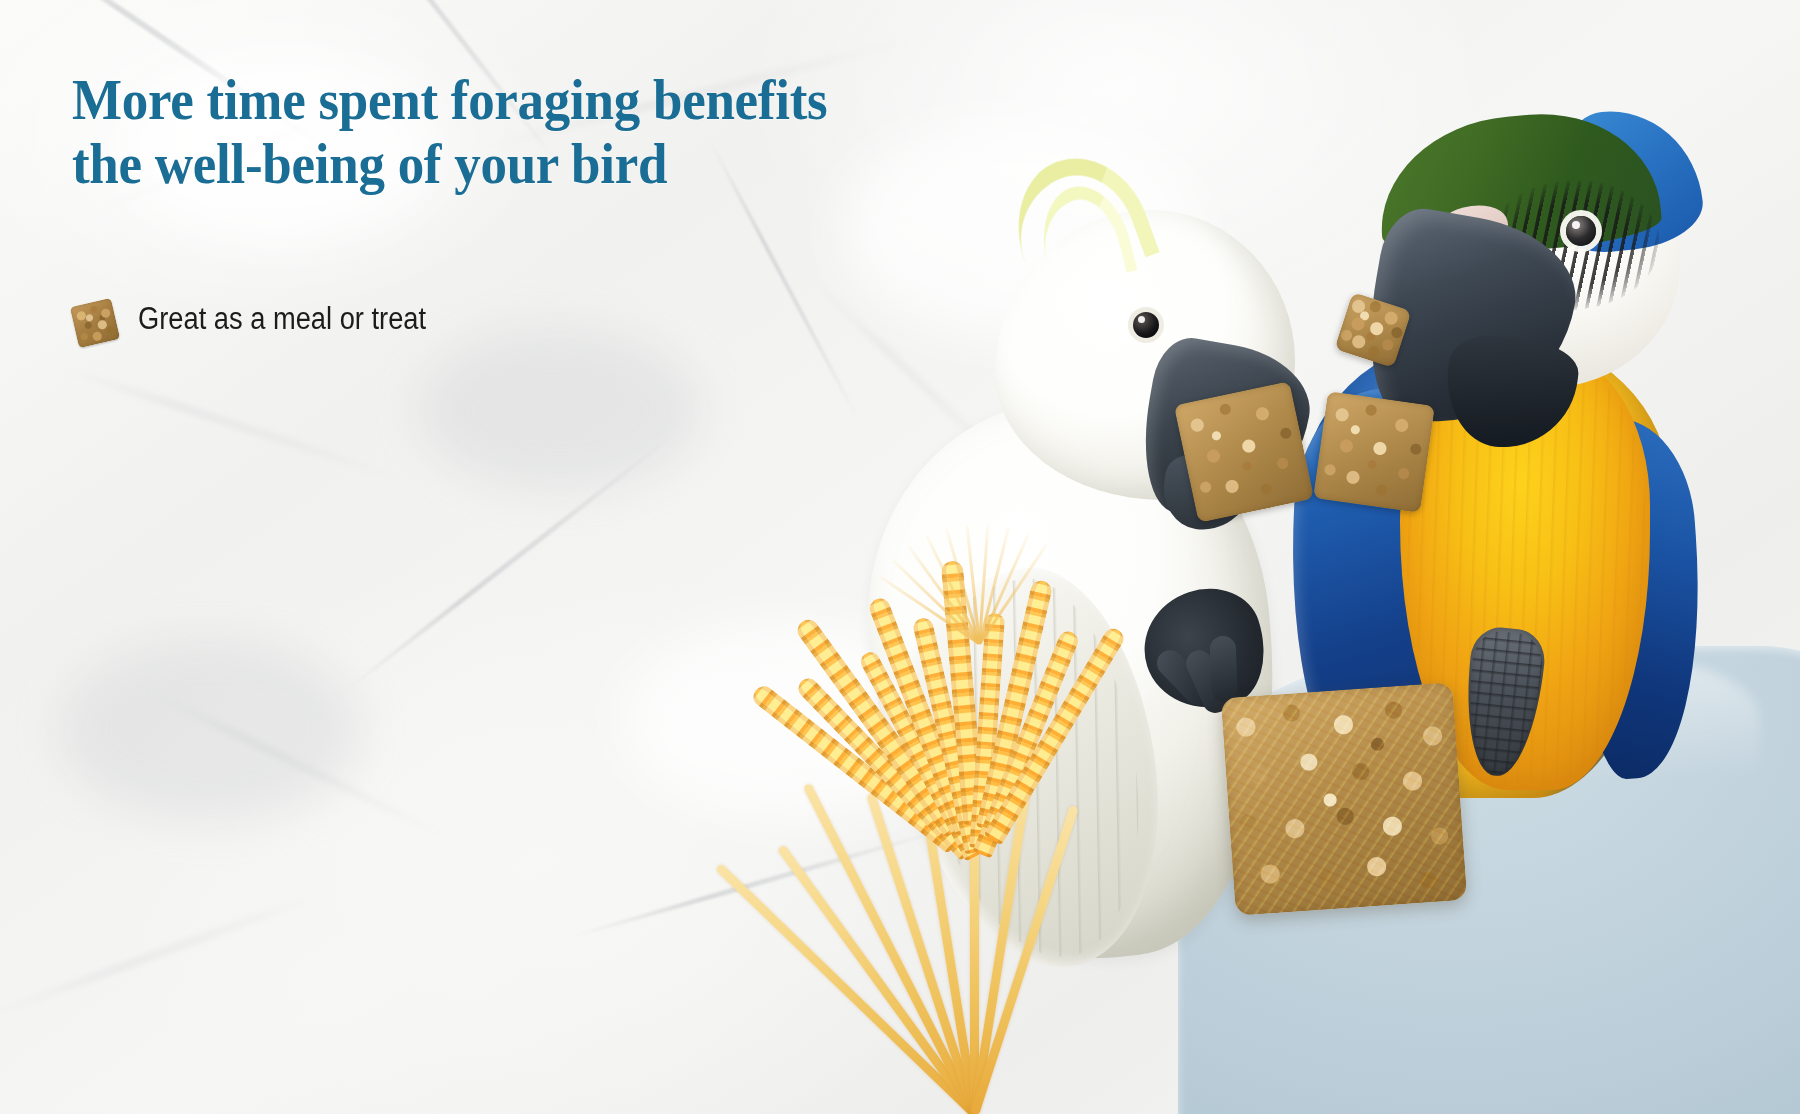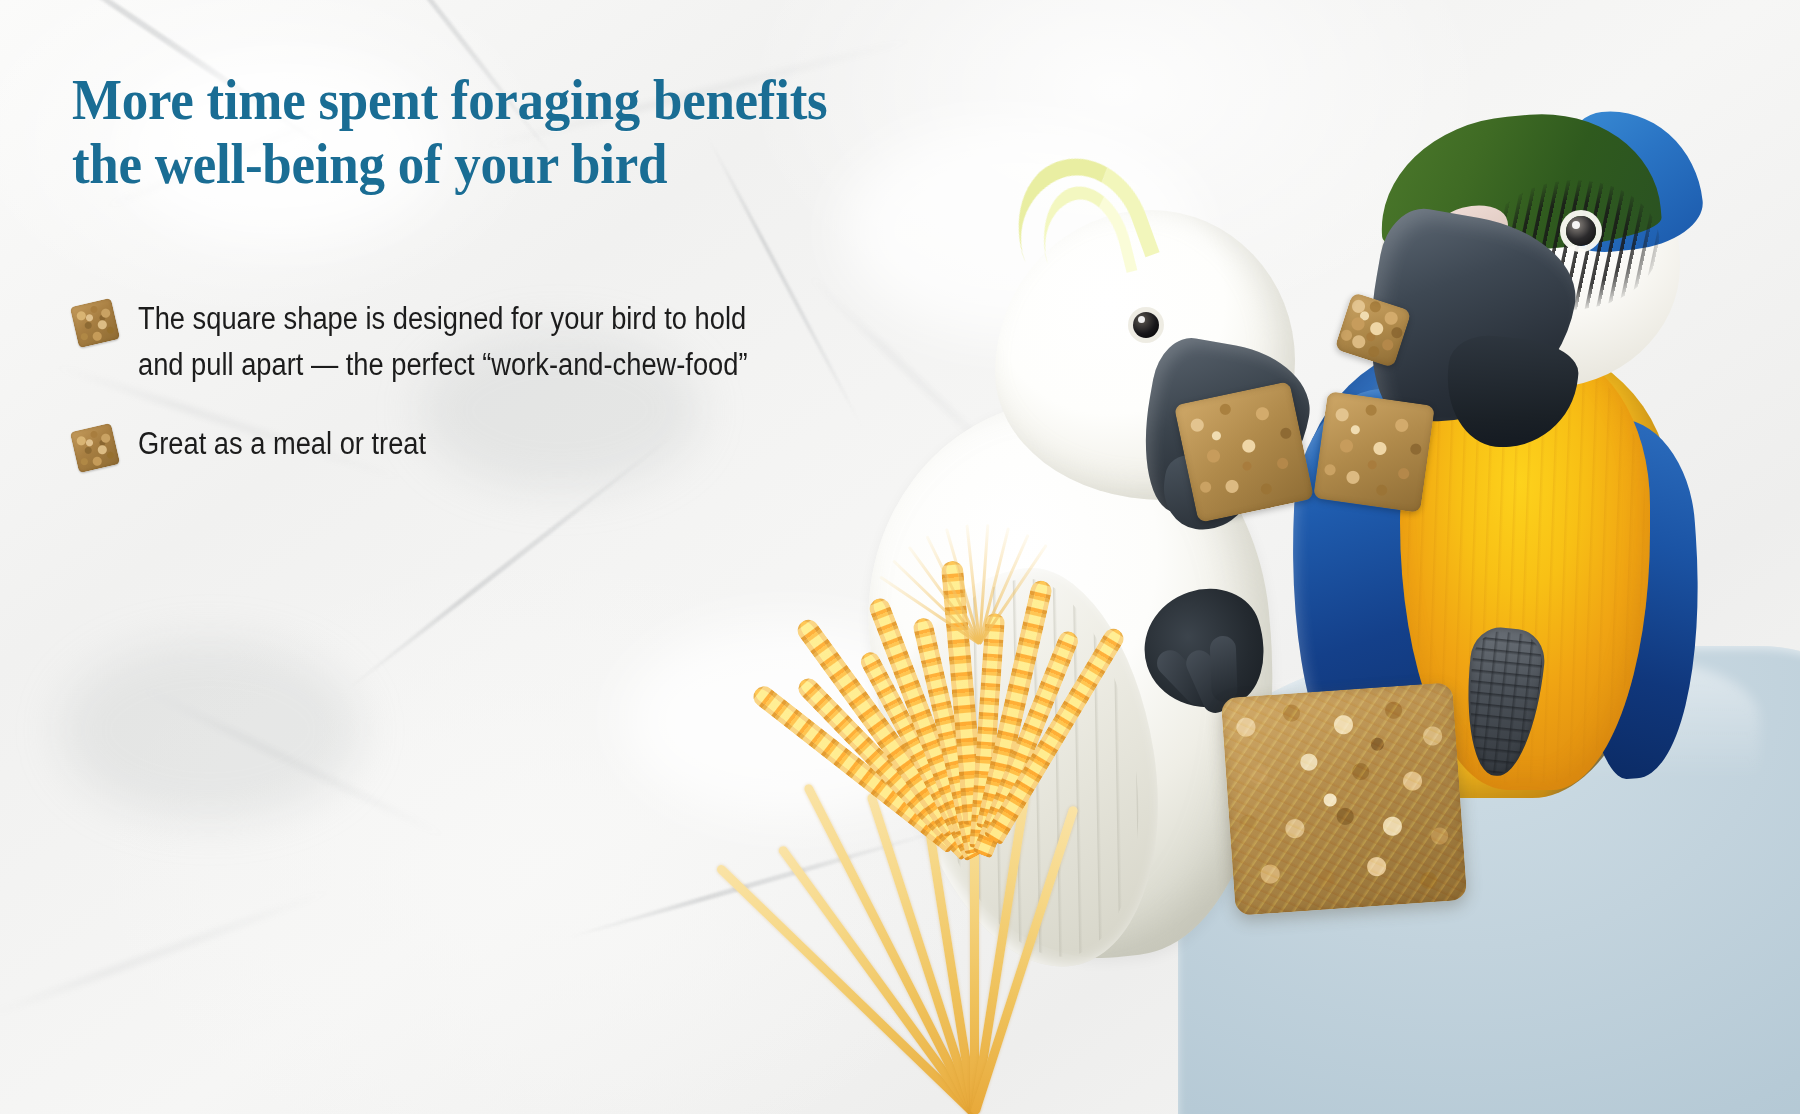--- a/index.html
+++ b/index.html
@@ -567,22 +567,17 @@
   </div>
 
   <h1 class="headline">
     <span class="ln">More time spent foraging benefits</span>
     <span class="ln">the well-being of your bird</span>
   </h1>
 
   <ul class="bullets" style="list-style:none;">
     <li class="bullet-row">
       <span class="cake-bullet"></span>
-      <span class="bullet-text">The square shape is designed for your bird to hold
-and pull apart — the perfect “work-and-chew-food”</span>
-    </li>
-    <li class="bullet-row">
-      <span class="cake-bullet"></span>
       <span class="bullet-text">Great as a meal or treat</span>
     </li>
   </ul>
 
 </div>
 
 </body></html>

